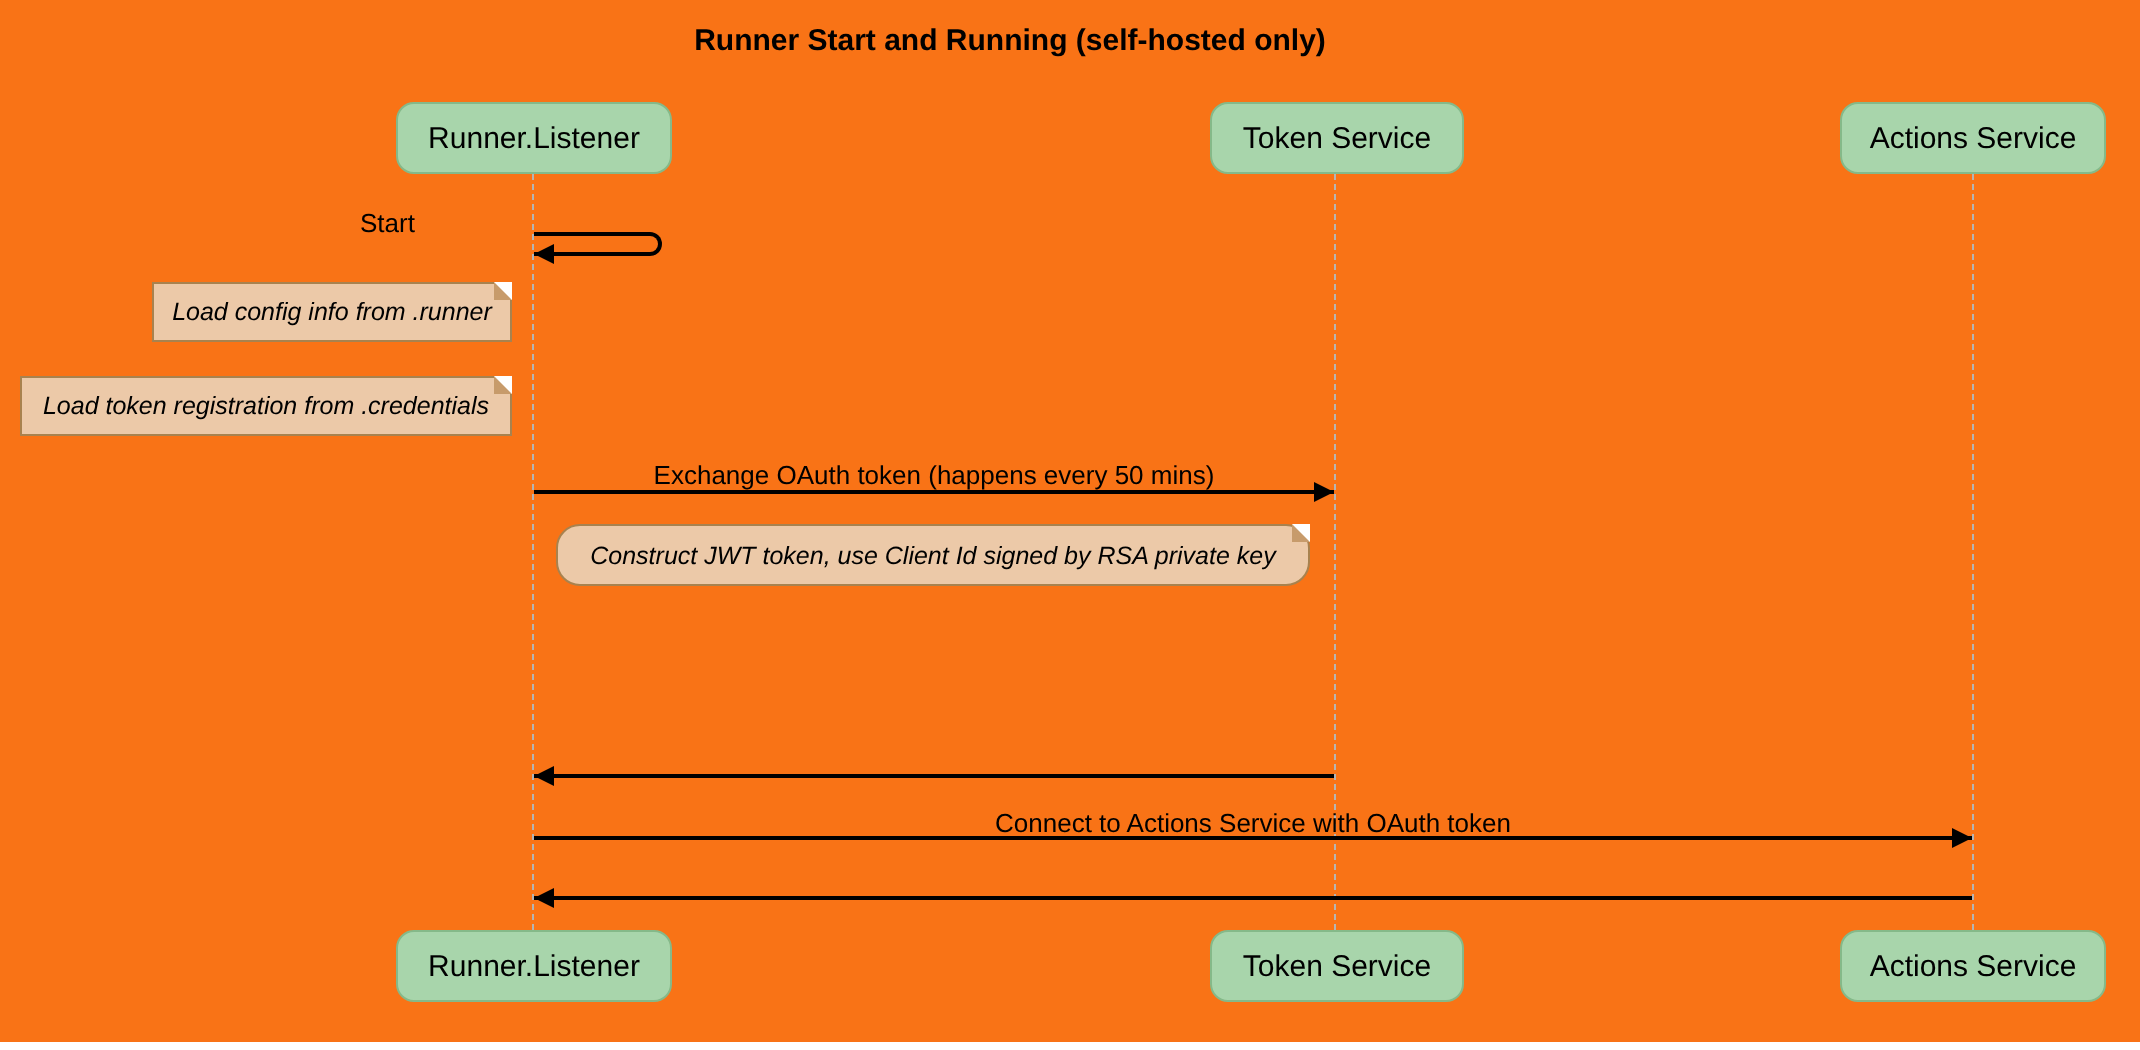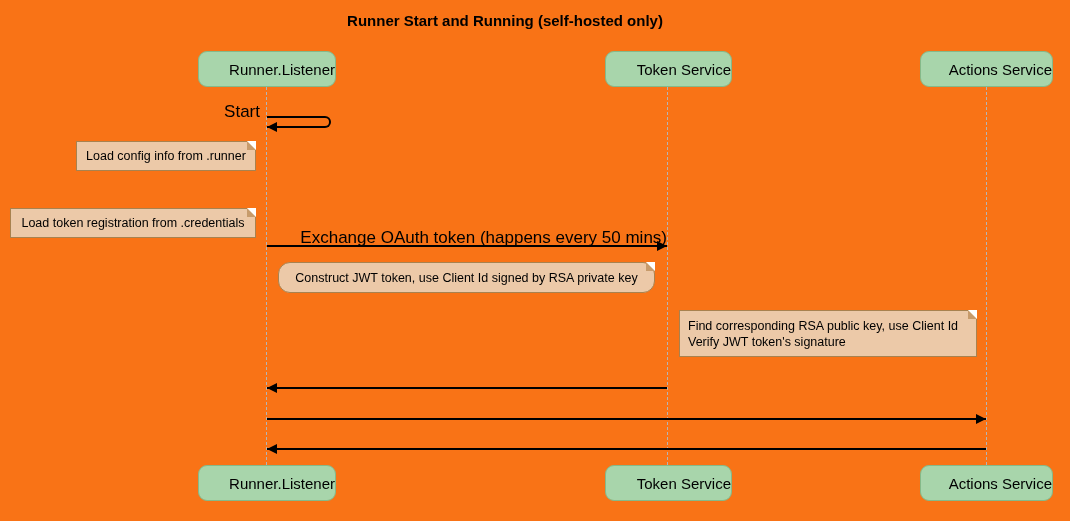--- a/index.html
+++ b/index.html
@@ -4,43 +4,43 @@
 <style>
   html,body { margin:0; padding:0; background:#ffffff; }
   body { font-family:"Liberation Sans", sans-serif; color:#000; }
   .canvas { position:relative; width:1070px; height:521px; background:#f97316; overflow:hidden; }
 
   .title { position:absolute; top:12px; left:0; width:1010px; text-align:center;
            font-size:15px; font-weight:bold; }
 
   .actor { position:absolute; height:36px; box-sizing:border-box;
            background:#a8d5ab; border:1px solid #85b989; border-radius:9px;
-           display:flex; align-items:center; justify-content:flex-end; font-size:15px; }
+           display:flex; align-items:center; justify-content:center; font-size:15px; }
 
   .lifeline { position:absolute; top:87px; height:378px; width:0;
               border-left:1px dashed #b5b5b5; }
 
-  .msg-label { position:absolute; font-size:17px; text-align:right; height:15px;
+  .msg-label { position:absolute; font-size:13px; text-align:center; height:15px;
                line-height:15px; white-space:nowrap; }
   .msg-line { position:absolute; height:2px; background:#000; }
 
   .arrow-right, .arrow-left { position:absolute; width:0; height:0;
                border-top:5px solid transparent; border-bottom:5px solid transparent; }
   .arrow-right { border-left:10px solid #000; }
   .arrow-left  { border-right:10px solid #000; }
 
-  .self-label { position:absolute; font-size:17px; text-align:right; height:15px; line-height:15px; }
+  .self-label { position:absolute; font-size:13px; height:15px; line-height:15px; }
   .self-loop  { position:absolute; box-sizing:border-box;
                 border:2px solid #000; border-left:none;
                 border-radius:0 8px 8px 0; }
 
   .note { position:absolute; box-sizing:border-box; background:#ecc9a8;
           border:1px solid #a8824f; font-size:12.5px;
           display:flex; align-items:center; justify-content:center;
-          white-space:pre-line; }
+          white-space:pre-line;font-style:italic; }
   .note::after { content:''; position:absolute; top:-1px; right:-1px; width:0; height:0;
                  border-top:9px solid #ffffff; border-left:9px solid #c79b6b; }
   .note.left-text { justify-content:flex-start; text-align:left; padding:0 8px; line-height:16px; }
 </style>
 </head>
 <body>
 
 <div class="canvas">
 
   <div class="title">Runner Start and Running (self-hosted only)</div>
@@ -58,34 +58,33 @@
   <div class="actor" style="left:920px; top:51px; width:133px;">
     <span>Actions Service</span>
   </div>
 
   <div class="self-label" style="left:180px; top:104px; width:80px;">Start</div>
   <div class="self-loop" style="left:267px; top:116px; width:64px; height:12px;"></div>
   <div class="arrow-left" style="left:267px; top:122px;"></div>
 
   <div class="note" style="left:76px; top:141px; width:180px; height:30px;">Load config info from .runner</div>
 
-  <div class="note" style="left:10px; top:188px; width:246px; height:30px;margin-top:20px;">Load token registration from .credentials</div>
+  <div class="note" style="left:10px; top:188px; width:246px; height:30px;">Load token registration from .credentials</div>
 
   <div class="msg-label" style="left:267px; top:230px; width:400px;">Exchange OAuth token (happens every 50 mins)</div>
   <div class="msg-line" style="left:267px; top:245px; width:400px;"></div>
   <div class="arrow-right" style="left:657px; top:241px;"></div>
 
   <div class="note" style="left:278px; top:262px; width:377px; height:31px;border-radius:12px;">Construct JWT token, use Client Id signed by RSA private key</div>
 
-  <div class="note left-text" style="left:679px; top:310px; width:298px; height:47px;">Find corresponding RSA public key, use Client Id
-Verify JWT token's signature</div>
 
   <div class="msg-line" style="left:267px; top:387px; width:400px;"></div>
   <div class="arrow-left" style="left:267px; top:383px;"></div>
 
+  <div class="msg-label" style="left:267px; top:404px; width:719px;">Connect to Actions Service with OAuth token</div>
   <div class="msg-line" style="left:267px; top:418px; width:719px;"></div>
   <div class="arrow-right" style="left:976px; top:414px;"></div>
 
   <div class="msg-line" style="left:267px; top:448px; width:719px;"></div>
   <div class="arrow-left" style="left:267px; top:444px;"></div>
 
   <div class="actor" style="left:198px; top:465px; width:138px;">
     <span>Runner.Listener</span>
   </div>
   <div class="actor" style="left:605px; top:465px; width:127px;">

